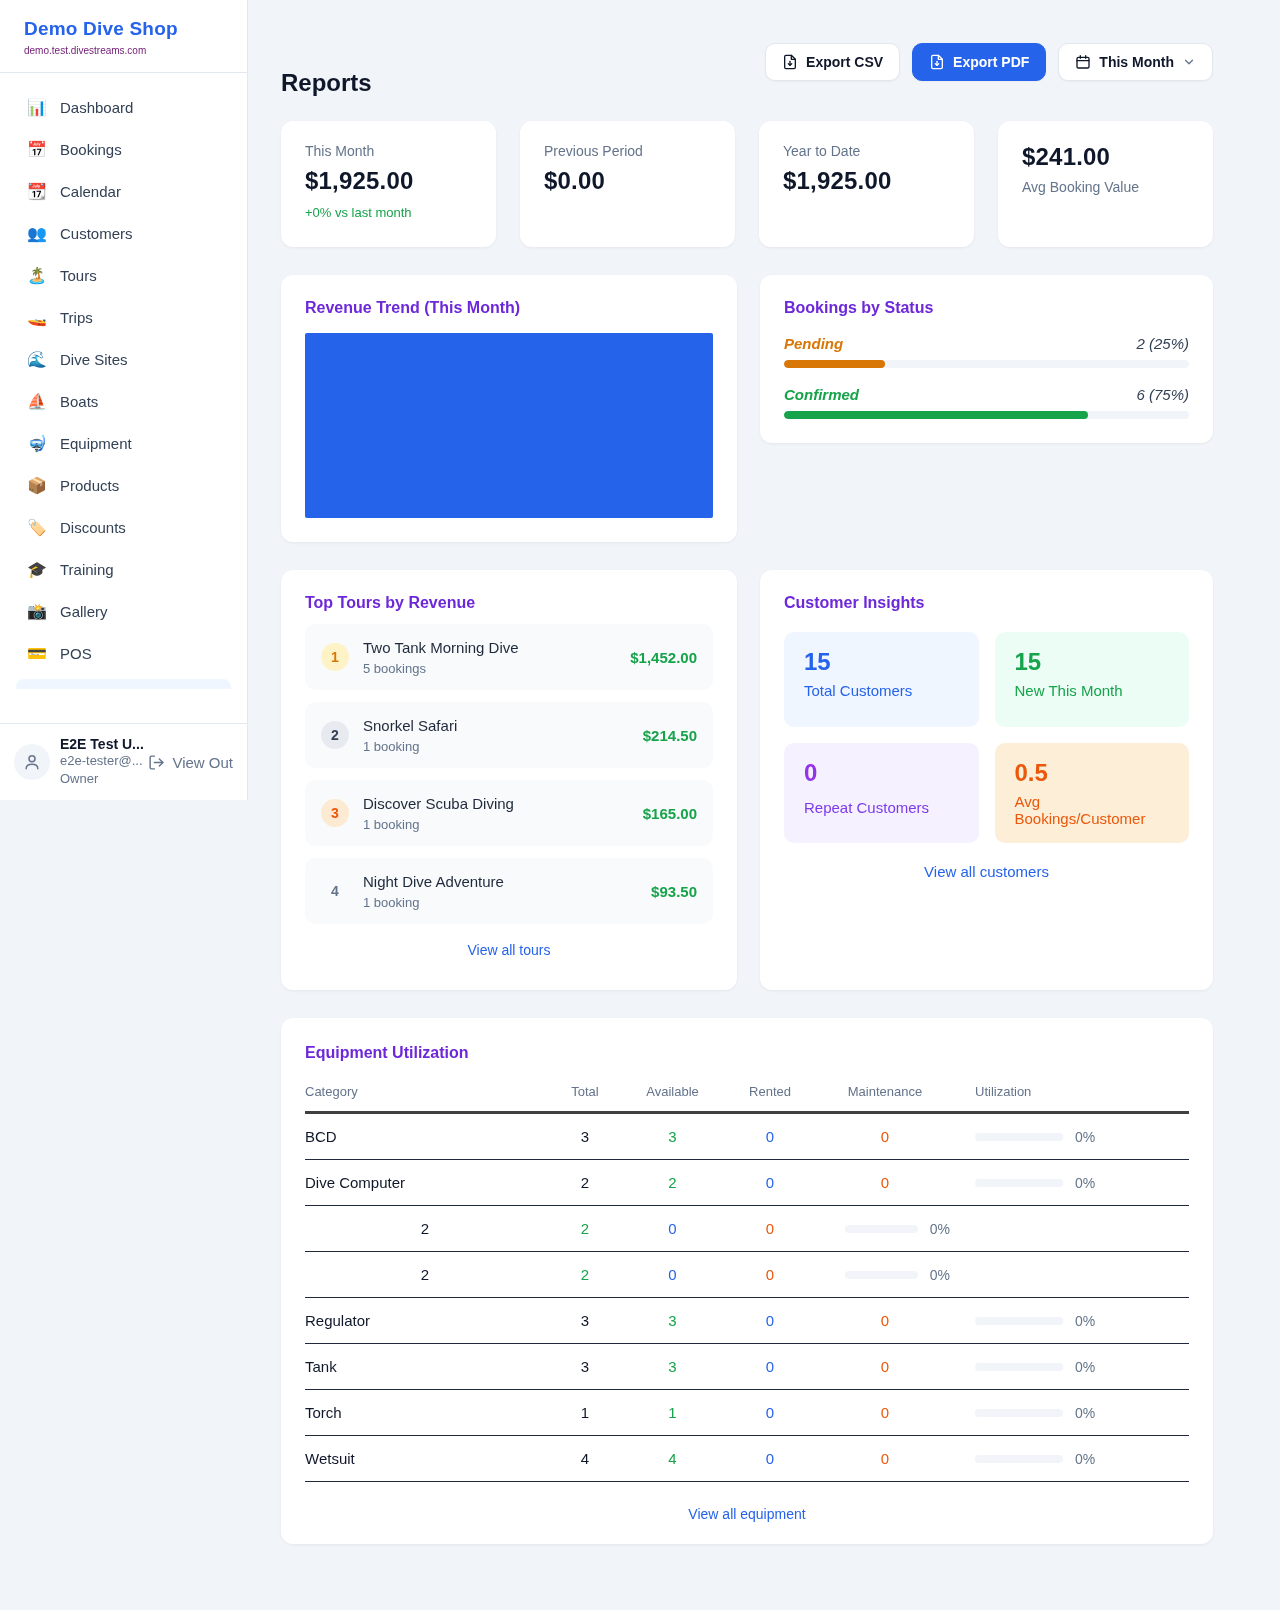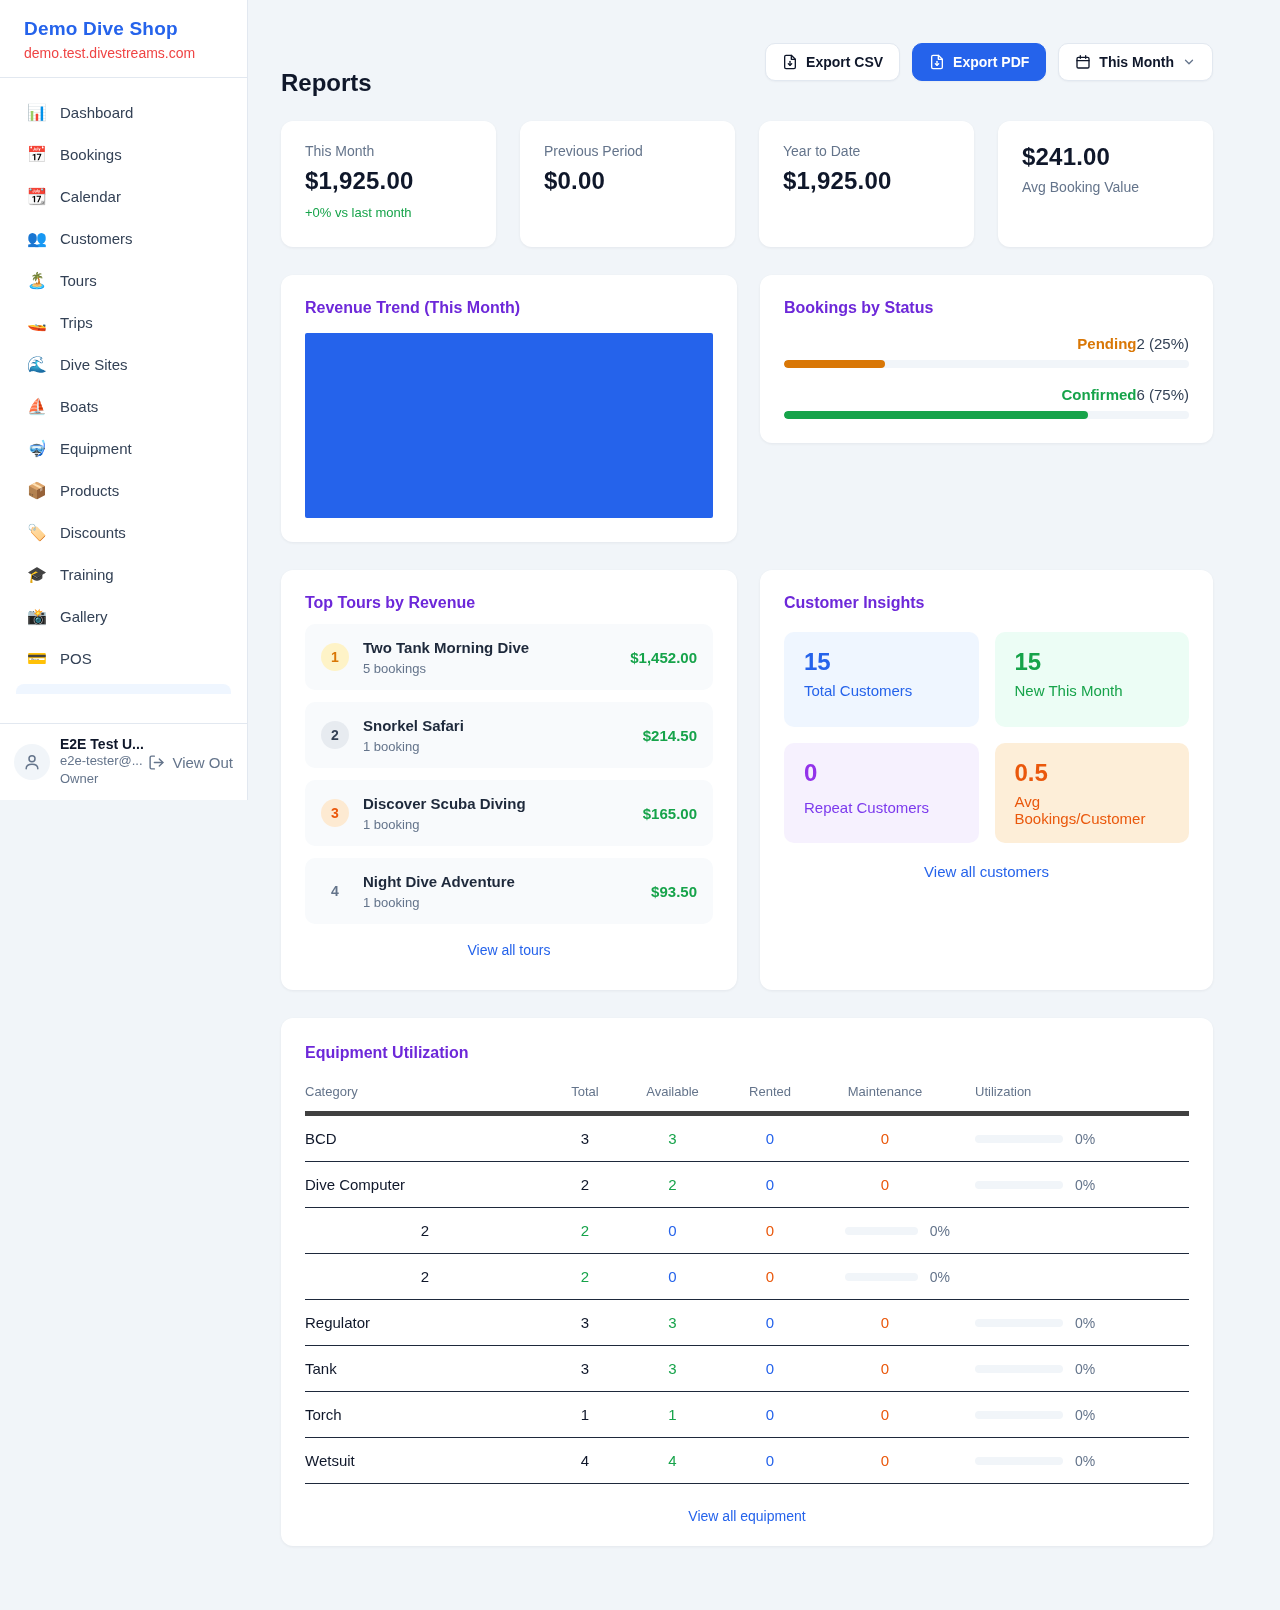--- a/index.html
+++ b/index.html
@@ -12,21 +12,21 @@
     overflow:hidden;
   }
   
   .sidebar {
     position:absolute; left:0; top:0; width:248px; height:800px;
     background:#ffffff; border-right:1px solid #e2e8f0;
     display:flex; flex-direction:column;
   }
   .shop-header { padding:18px 24px 16px; border-bottom:1px solid #e2e8f0; }
   .shop-name { font-size:19px; font-weight:700; color:#2563eb; letter-spacing:.2px; }
-  .shop-domain { font-size:14px; color:#ef4444; margin-top:5px; }
+  .shop-domain { font-size:10px; color:#701a75; margin-top:5px; }
   .nav { padding:14px 16px 0; flex:1 1 auto; overflow:hidden; }
   .nav-item {
     display:flex; align-items:center; gap:12px;
     padding:10px 10px; border-radius:8px; cursor:pointer;
     font-size:15px; font-weight:500; color:#334155; line-height:22px;
   }
   .nav-item .emoji { width:22px; text-align:center; font-size:16px; }
   .active-pill { height:10px; margin:4px 0 0; background:#eff6ff; border-radius:8px 8px 0 0; }
   .user-footer {
     border-top:1px solid #e2e8f0; background:#fff;
@@ -67,21 +67,21 @@
   .stat-value { font-size:24px; font-weight:800; color:#0f172a; margin-top:8px; letter-spacing:.2px; }
   .stat-delta { font-size:13px; font-weight:500; color:#16a34a; margin-top:10px; }
   .stat-card.reverse .stat-value { margin-top:0; }
   .stat-card.reverse .stat-label { margin-top:8px; }
   
   .two-col { display:grid; grid-template-columns:456px 453px; justify-content:space-between; align-items:start; margin-bottom:28px; }
   
   .revenue-block { margin-top:16px; height:185px; background:#2563eb; border-radius:2px; }
   
   .status-group { margin-top:18px; }
-  .status-head { display:flex; justify-content:flex-end; align-items:baseline; }
+  .status-head { display:flex; justify-content:space-between; align-items:baseline;font-style:italic; }
   .status-label { font-size:15px; font-weight:600; }
   .status-label.pending { color:#d97706; }
   .status-label.confirmed { color:#16a34a; }
   .status-value { font-size:15px; color:#334155; }
   .track { height:8px; background:#f1f5f9; border-radius:4px; margin-top:8px; overflow:hidden; }
   .fill { height:100%; border-radius:4px; }
   .fill.pending { background:#d97706; }
   .fill.confirmed { background:#16a34a; }
   
   .tours-card { min-height:420px; }
@@ -92,21 +92,21 @@
   .tour-row:first-of-type { margin-top:20px; }
   .rank {
     width:28px; height:28px; border-radius:50%; flex:0 0 auto;
     display:flex; align-items:center; justify-content:center; font-size:14px; font-weight:600;
   }
   .rank.r1 { background:#fef3c7; color:#d97706; }
   .rank.r2 { background:#e7ebf0; color:#334155; }
   .rank.r3 { background:#fdead2; color:#ea580c; }
   .rank.r4 { background:transparent; color:#64748b; }
   .tour-info { flex:1 1 auto; min-width:0; }
-  .tour-name { font-size:15px; font-weight:700; color:#1e293b; line-height:20px; }
+  .tour-name { font-size:15px; font-weight:400; color:#1e293b; line-height:20px; }
   .tour-sub { font-size:13px; color:#64748b; margin-top:3px; }
   .tour-price { font-size:15px; font-weight:700; color:#16a34a; white-space:nowrap; }
   .tours-card .link { margin-top:18px; }
   
   .insights-card { min-height:420px; }
   .insights-grid { display:grid; grid-template-columns:1fr 1fr; gap:16px; margin-top:20px; }
   .tile { border-radius:10px; padding:16px 20px; min-height:95px; }
   .tile-value { font-size:24px; font-weight:800; }
   .tile-label { font-size:15px; font-weight:500; margin-top:6px; }
   .tile.blue { background:#eff6ff; } .tile.blue .tile-value, .tile.blue .tile-label { color:#2563eb; }
@@ -114,21 +114,21 @@
   .tile.purple { background:#f6f1fe; } .tile.purple .tile-value { color:#9333ea; } .tile.purple .tile-label { color:#7c3aed;margin-top:12px; }
   .tile.orange { background:#fdeed8; } .tile.orange .tile-value, .tile.orange .tile-label { color:#ea580c; }
   .insights-card .link { margin-top:20px; font-size:15px; }
   
   .equip-card { padding:26px 24px 22px; }
   .equip-table { margin-top:16px; }
   .t-row {
     display:grid; grid-template-columns:240px 80px 95px 100px 130px 1fr;
     align-items:center; border-bottom:1px solid #1e293b;
   }
-  .t-row.head { border-bottom:5px solid #404040; }
+  .t-row.head { border-bottom:3px solid #404040; }
   .t-row.head > div { font-size:13px; font-weight:500; color:#64748b; padding:6px 0 12px; }
   .t-row > div { padding:14px 0; }
   .t-cat { font-size:15px; font-weight:500; color:#0f172a; }
   .t-num { text-align:center; font-size:15px; }
   .t-total { color:#0f172a; }
   .t-avail { color:#16a34a; }
   .t-rent { color:#2563eb; }
   .t-maint { color:#ea580c; }
   .t-util { display:flex; align-items:center; gap:12px; padding-left:25px !important; }
   .t-row.head .t-util { display:block; }

